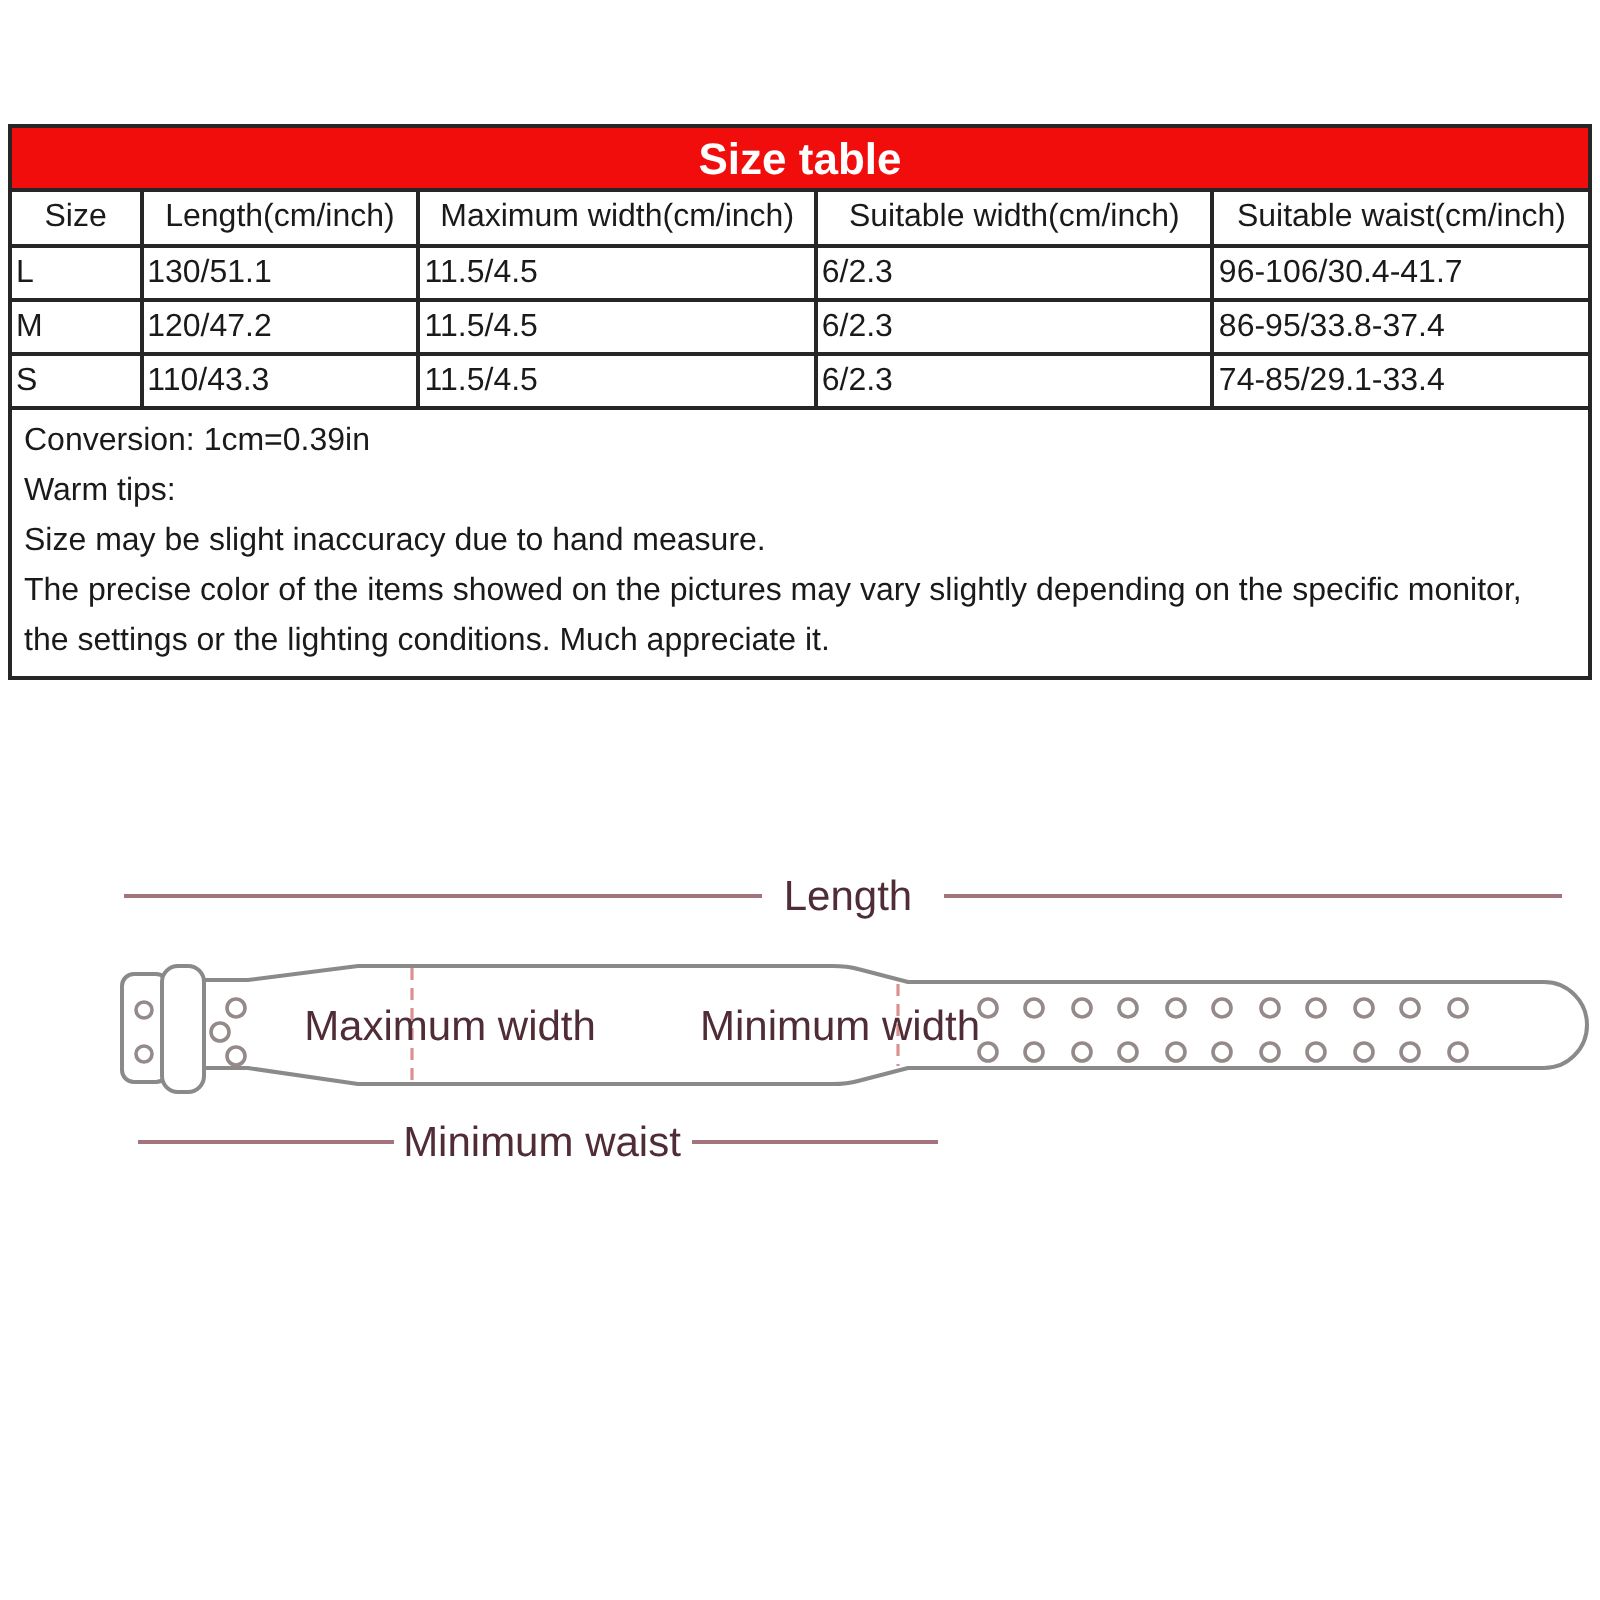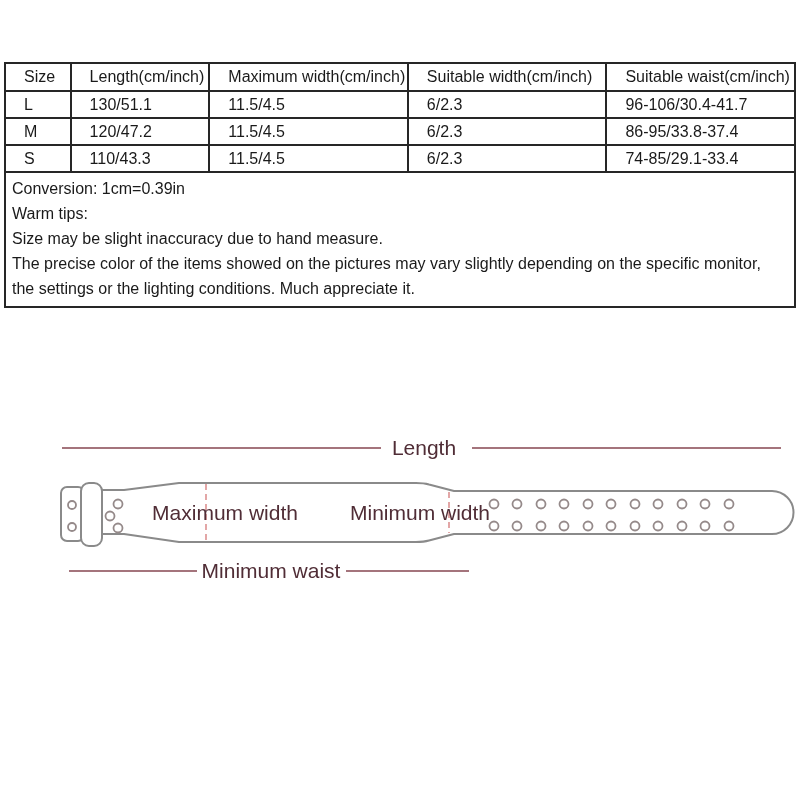--- a/index.html
+++ b/index.html
@@ -31,21 +31,21 @@
   table.size-table {
     width: 100%;
     border-collapse: collapse;
     table-layout: fixed;
     font-size: 16px;
   }
   table.size-table th, table.size-table td {
     border: 2px solid #262626;
     height: 27px;
     font-weight: normal;
-    padding: 0 18px;
+    padding: 0 2px;
     white-space: nowrap;
     overflow: hidden;
   }
   table.size-table tr > *:first-child { border-left: none; }
   table.size-table tr > *:last-child  { border-right: none; }
   table.size-table tr:first-child > * { border-top: none; }
   .notes {
     padding: 3px 17px 5px 6px;
     font-size: 16px;
     line-height: 25px;
@@ -62,20 +62,21 @@
     padding-left: 24px;
   }
   svg text {
     font-family: "Liberation Sans", "DejaVu Sans", sans-serif;
   }
 </style>
 </head>
 <body>
 
 <div class="sheet">
+  <div class="title-bar">Size table</div>
 
   <table class="size-table">
     <colgroup>
       <col style="width:8.2%">
         <col style="width:17.6%">
         <col style="width:25.2%">
         <col style="width:25.2%">
         <col style="width:23.8%">
     </colgroup>
     <tbody>

